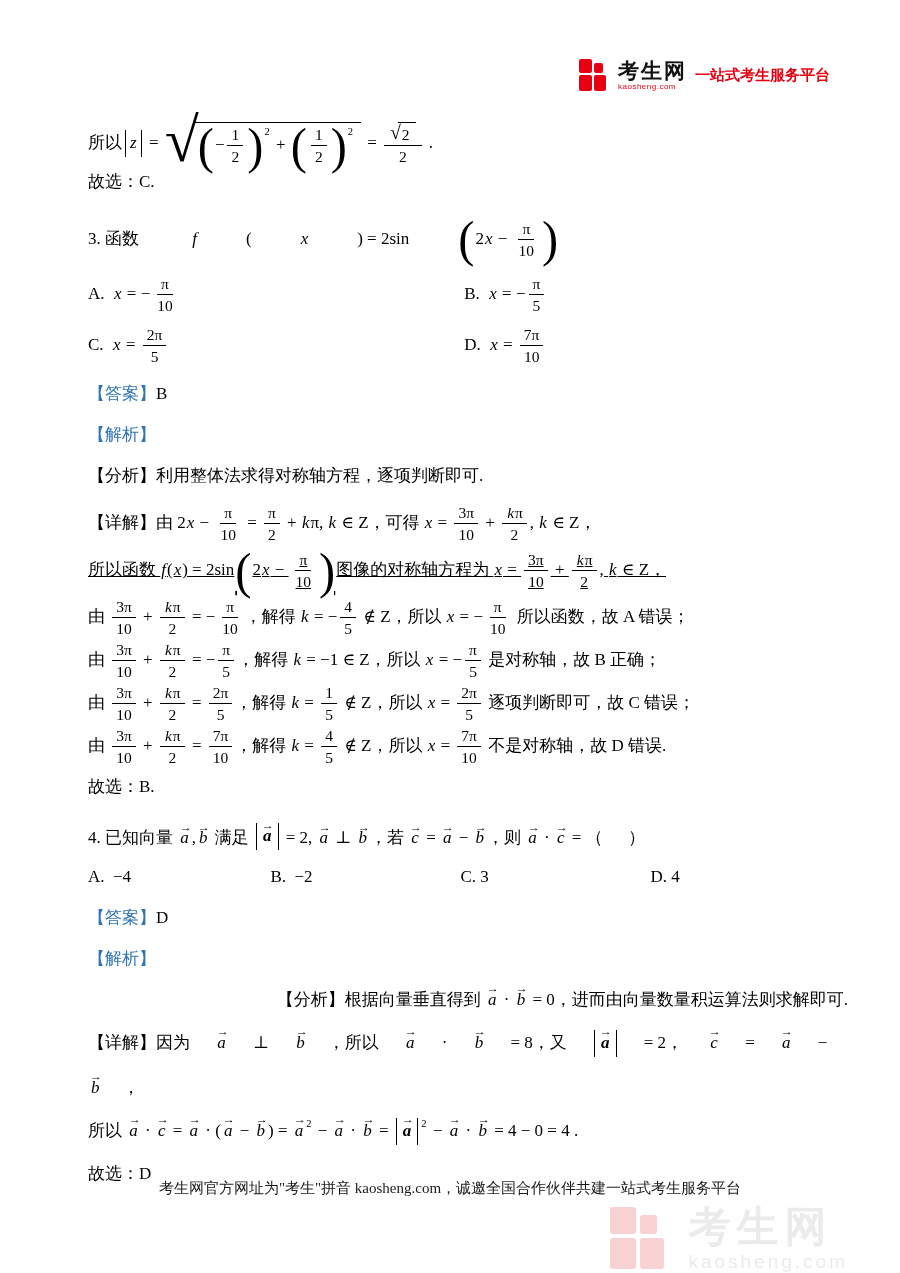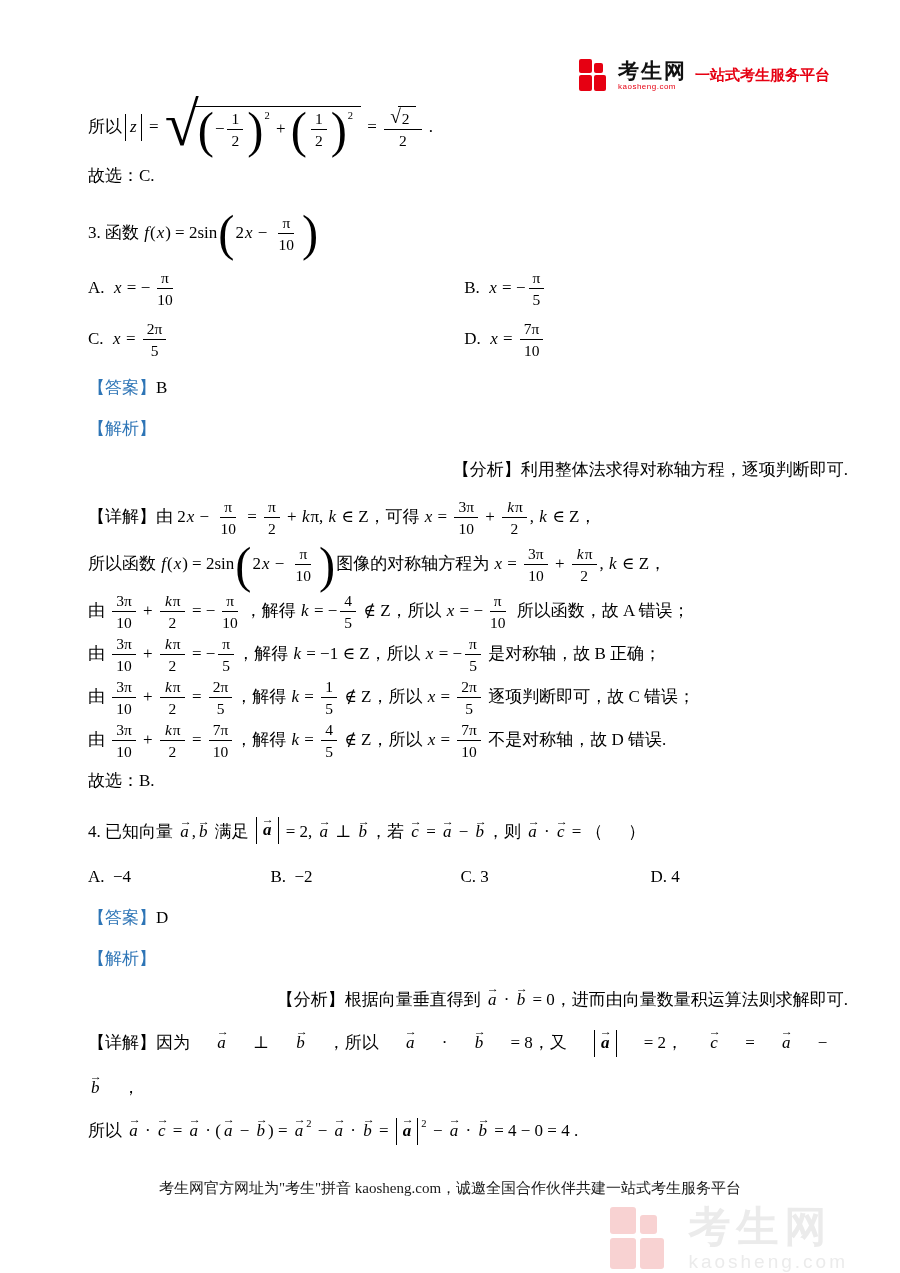--- a/index.html
+++ b/index.html
@@ -13,21 +13,21 @@
   .lmark .b1{left:0;top:1px;width:13px;height:14px;}
   .lmark .b2{left:0;top:17px;width:13px;height:16px;}
   .lmark .b3{left:15px;top:5px;width:9px;height:10px;}
   .lmark .b4{left:15px;top:17px;width:12px;height:16px;}
   .brand{display:flex;flex-direction:column;line-height:1;}
   .brand .cn{font-size:21px;font-weight:bold;color:#111;letter-spacing:2px;font-family:"Liberation Sans",sans-serif;}
   .brand .dom{font-size:8px;color:#E60012;letter-spacing:.5px;margin-top:2px;font-family:"Liberation Sans",sans-serif;}
   .tagline{color:#E60012;font-size:15px;font-weight:bold;margin-left:8px;font-family:"Liberation Sans",sans-serif;}
 
   
-  .content{position:absolute;left:88px;top:98px;width:760px;}
+  .content{position:absolute;left:88px;top:114px;width:760px;}
   .mline{display:flex;align-items:center;flex-wrap:wrap;font-size:17px;line-height:1.35;}
   .mt{white-space:pre;}
   .blue{color:#2E75B6;}
   .mi{font-style:italic;padding:0 1px;white-space:pre;}
   .frac{display:inline-flex;flex-direction:column;align-items:center;margin:0 3px;font-size:15.5px;line-height:1.1;}
   .frac .num{display:inline-flex;align-items:center;border-bottom:1px solid #000;padding:0 4px 2px;}
   .frac .den{display:inline-flex;align-items:center;padding:2px 4px 0;}
   .sup{align-self:flex-start;font-size:0.62em;line-height:1;margin:1px 2px 0 0;}
   .abs{display:inline-flex;align-items:center;border-left:1.2px solid #000;border-right:1.2px solid #000;
        padding:2px 3px;margin:0 3px;}
@@ -134,24 +134,24 @@
                 <span class="mt">2</span>
               </span>
             </span>
           </span>
           <span class="den">
             <span class="mt">2</span>
           </span>
         </span>
         <span class="mt"> .</span>
       </div>
-      <div class="mline" style="margin-top: 12px;">
+      <div class="mline" style="margin-top: 2px;">
         <span class="mt">故选：C.</span>
       </div>
-      <div class="mline" style="margin-top: 26px;">
+      <div class="mline" style="margin-top: 26px; gap: 48px;">
         <span class="mt">3. 函数 </span>
         <span class="mi">f</span>
         <span class="mt">(</span>
         <span class="mi">x</span>
         <span class="mt">) = 2sin</span>
         <span class="bigp">
           <span class="bp">(</span>
           <span class="bpc">
             <span class="mt">2</span>
             <span class="mi">x</span>
@@ -224,21 +224,21 @@
           </span>
         </div>
       </div>
       <div class="mline" style="margin-top: 18px;">
         <span class="mt blue">【答案】</span>
         <span class="mt">B</span>
       </div>
       <div class="mline" style="margin-top: 18px;">
         <span class="mt blue">【解析】</span>
       </div>
-      <div class="mline" style="margin-top: 18px; justify-content: flex-end;">
+      <div class="mline" style="margin-top: 18px;">
         <span class="mt">【分析】利用整体法求得对称轴方程，逐项判断即可.</span>
       </div>
       <div class="mline" style="margin-top: 16px;">
         <span class="mt">【详解】由 2</span>
         <span class="mi">x</span>
         <span class="mt"> − </span>
         <span class="frac">
           <span class="num">
             <span class="mt">π</span>
           </span>
@@ -277,21 +277,21 @@
             <span class="mt">π</span>
           </span>
           <span class="den">
             <span class="mt">2</span>
           </span>
         </span>
         <span class="mt">, </span>
         <span class="mi">k</span>
         <span class="mt"> ∈ Z，</span>
       </div>
-      <div class="mline" style="margin-top: 8px;">
+      <div class="mline" style="margin-top: 8px; text-decoration: underline;">
         <span class="mt">所以函数 </span>
         <span class="mi">f</span>
         <span class="mt">(</span>
         <span class="mi">x</span>
         <span class="mt">) = 2sin</span>
         <span class="bigp">
           <span class="bp">(</span>
           <span class="bpc">
             <span class="mt">2</span>
             <span class="mi">x</span>
@@ -556,21 +556,21 @@
         <span class="mt"> = </span>
         <span class="vec"><span class="varr">→</span><span class="vl">a</span></span>
         <span class="mt"> − </span>
         <span class="vec"><span class="varr">→</span><span class="vl">b</span></span>
         <span class="mt">，则 </span>
         <span class="vec"><span class="varr">→</span><span class="vl">a</span></span>
         <span class="mt"> · </span>
         <span class="vec"><span class="varr">→</span><span class="vl">c</span></span>
         <span class="mt"> = （      ）</span>
       </div>
-      <div class="mline cols c4" style="margin-top: 22px;">
+      <div class="mline cols c4" style="margin-top: 16px;">
         <div class="col">
           <span class="mt">A.  −4</span>
         </div>
         <div class="col">
           <span class="mt">B.  −2</span>
         </div>
         <div class="col">
           <span class="mt">C. 3</span>
         </div>
         <div class="col">
@@ -633,20 +633,23 @@
         <span class="mt"> = </span>
         <span class="abs">
           <span class="vec vbold"><span class="varr">→</span><span class="vl">a</span></span>
         </span>
         <span class="sup">2</span>
         <span class="mt"> − </span>
         <span class="vec"><span class="varr">→</span><span class="vl">a</span></span>
         <span class="mt"> · </span>
         <span class="vec"><span class="varr">→</span><span class="vl">b</span></span>
         <span class="mt"> = 4 − 0 = 4 .</span>
+      </div>
+      <div class="mline" style="margin-top: 18px;">
+        <span class="mt">故选：D</span>
       </div>
     </div>
 
   <div class="footer">考生网官方网址为"考生"拼音 kaosheng.com，诚邀全国合作伙伴共建一站式考生服务平台</div>
 
   <div class="wm">
     <span class="wmark">
       <i class="b1"></i>
         <i class="b2"></i>
         <i class="b3"></i>

